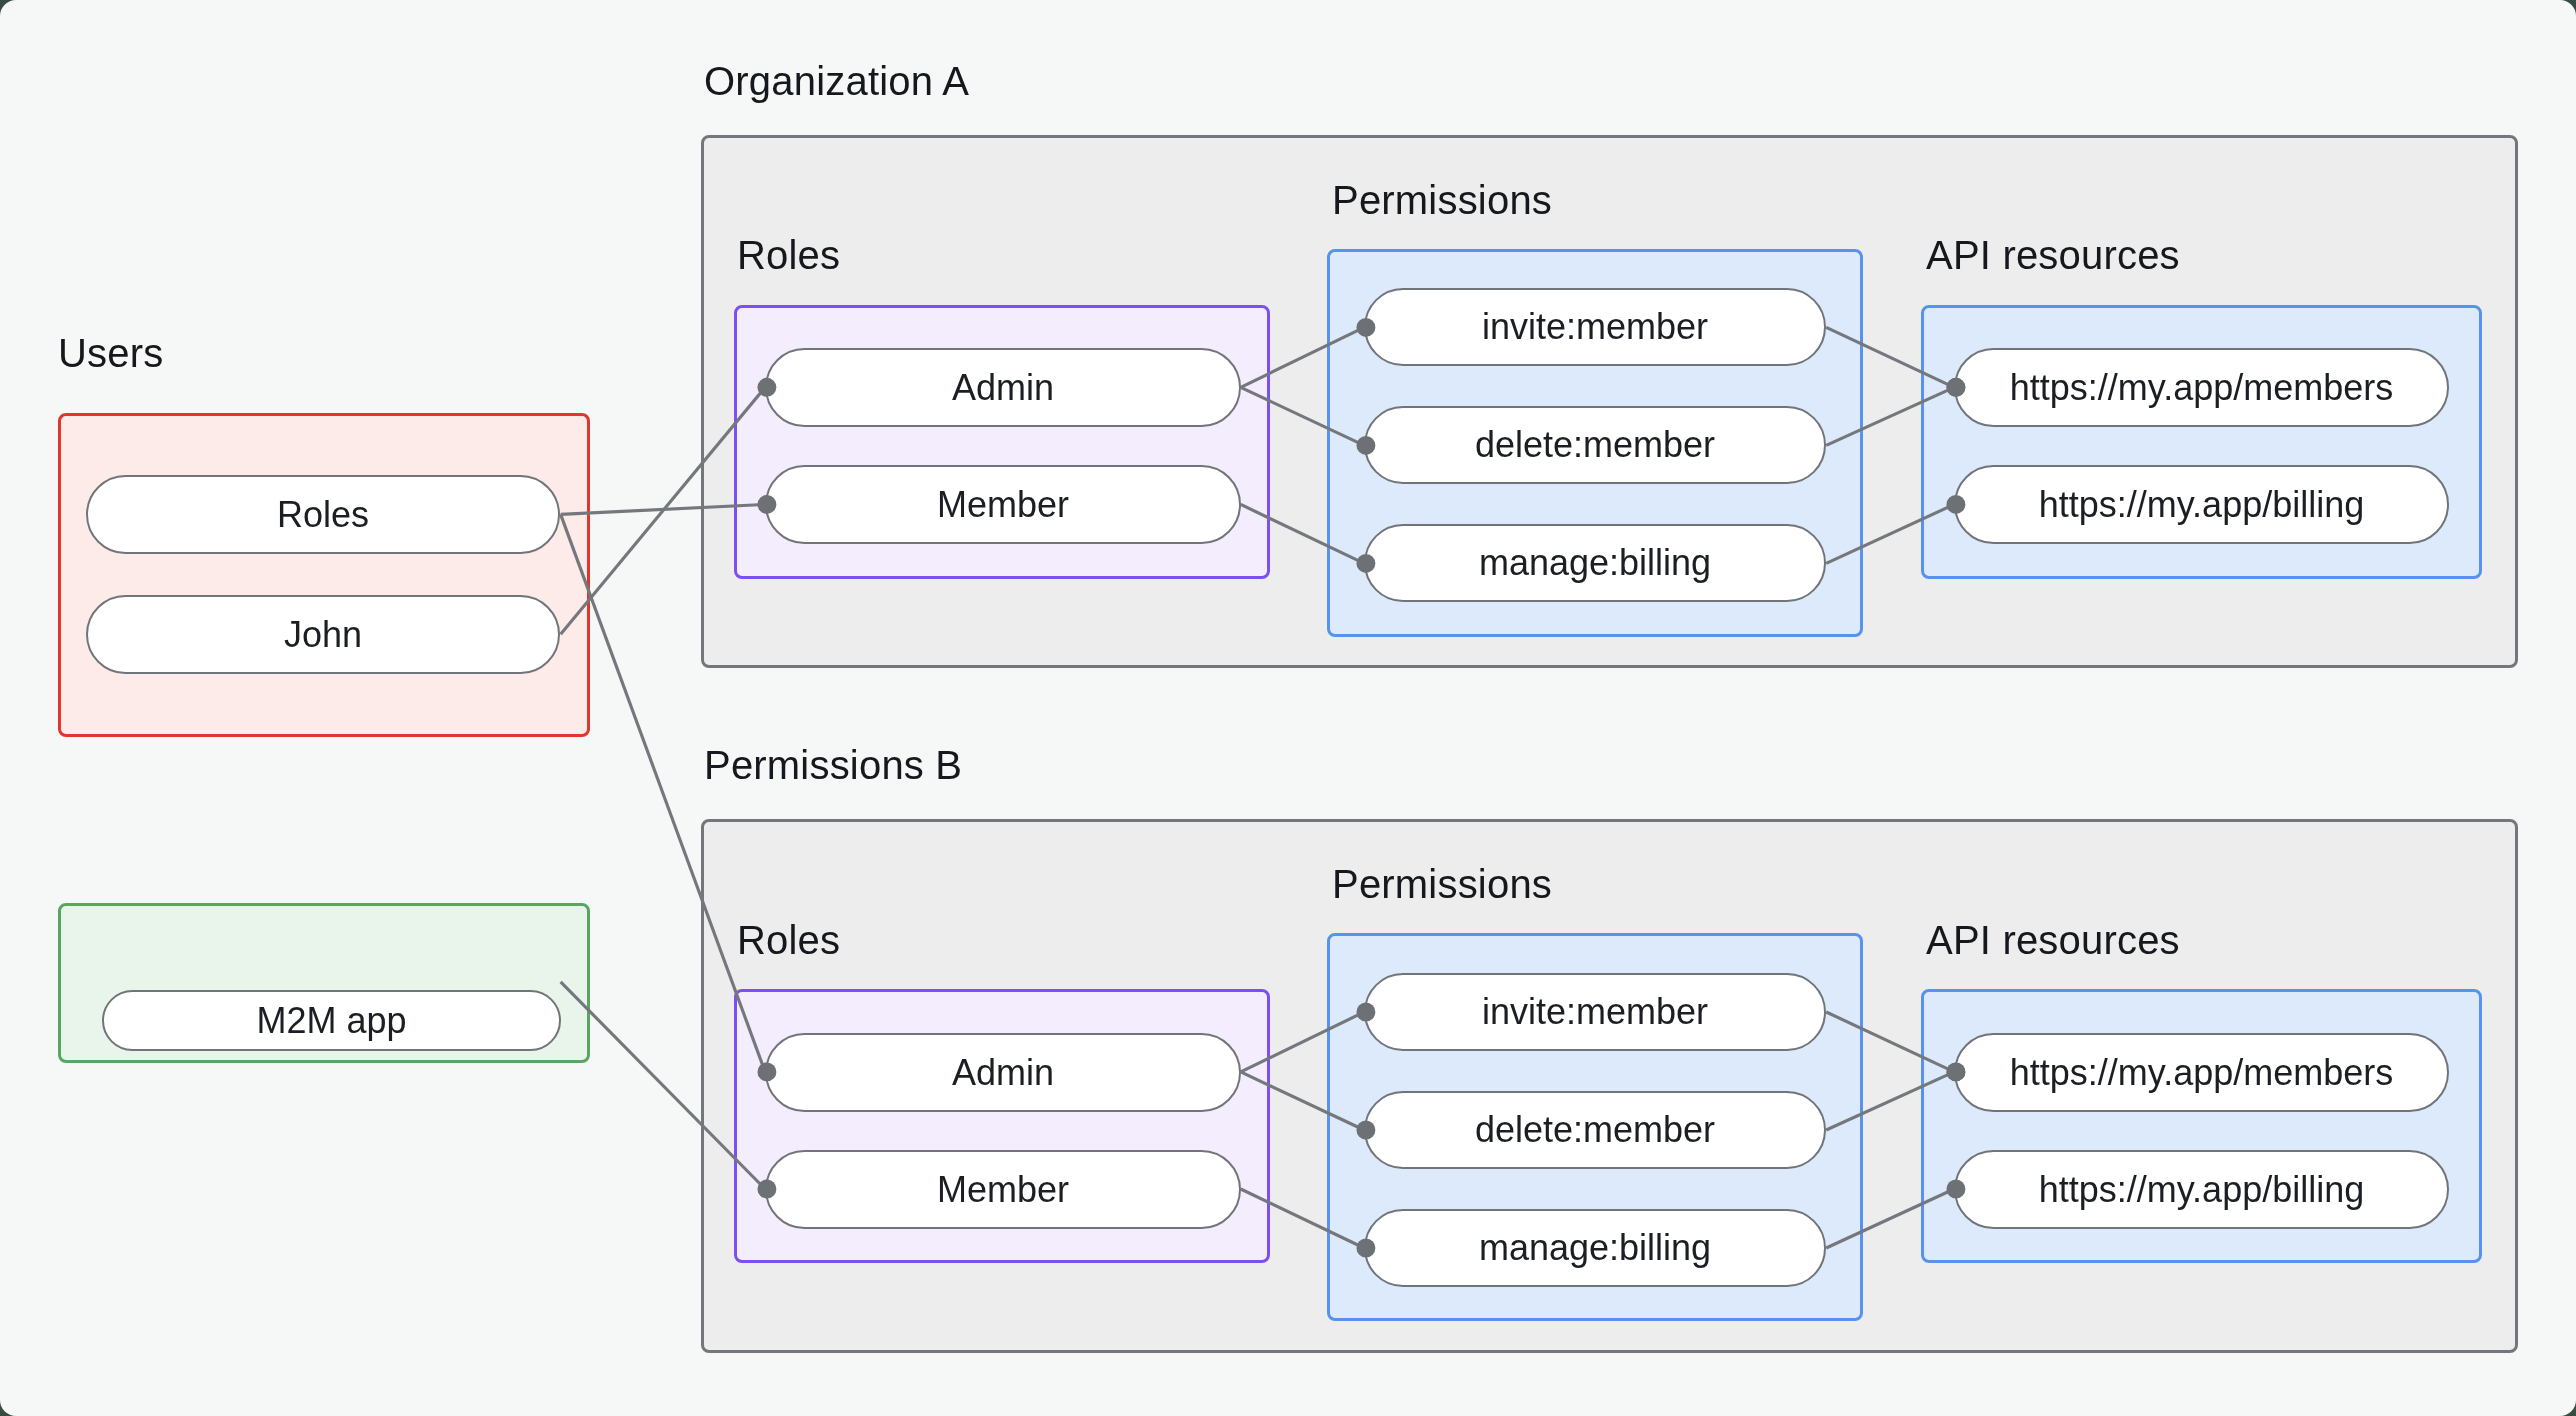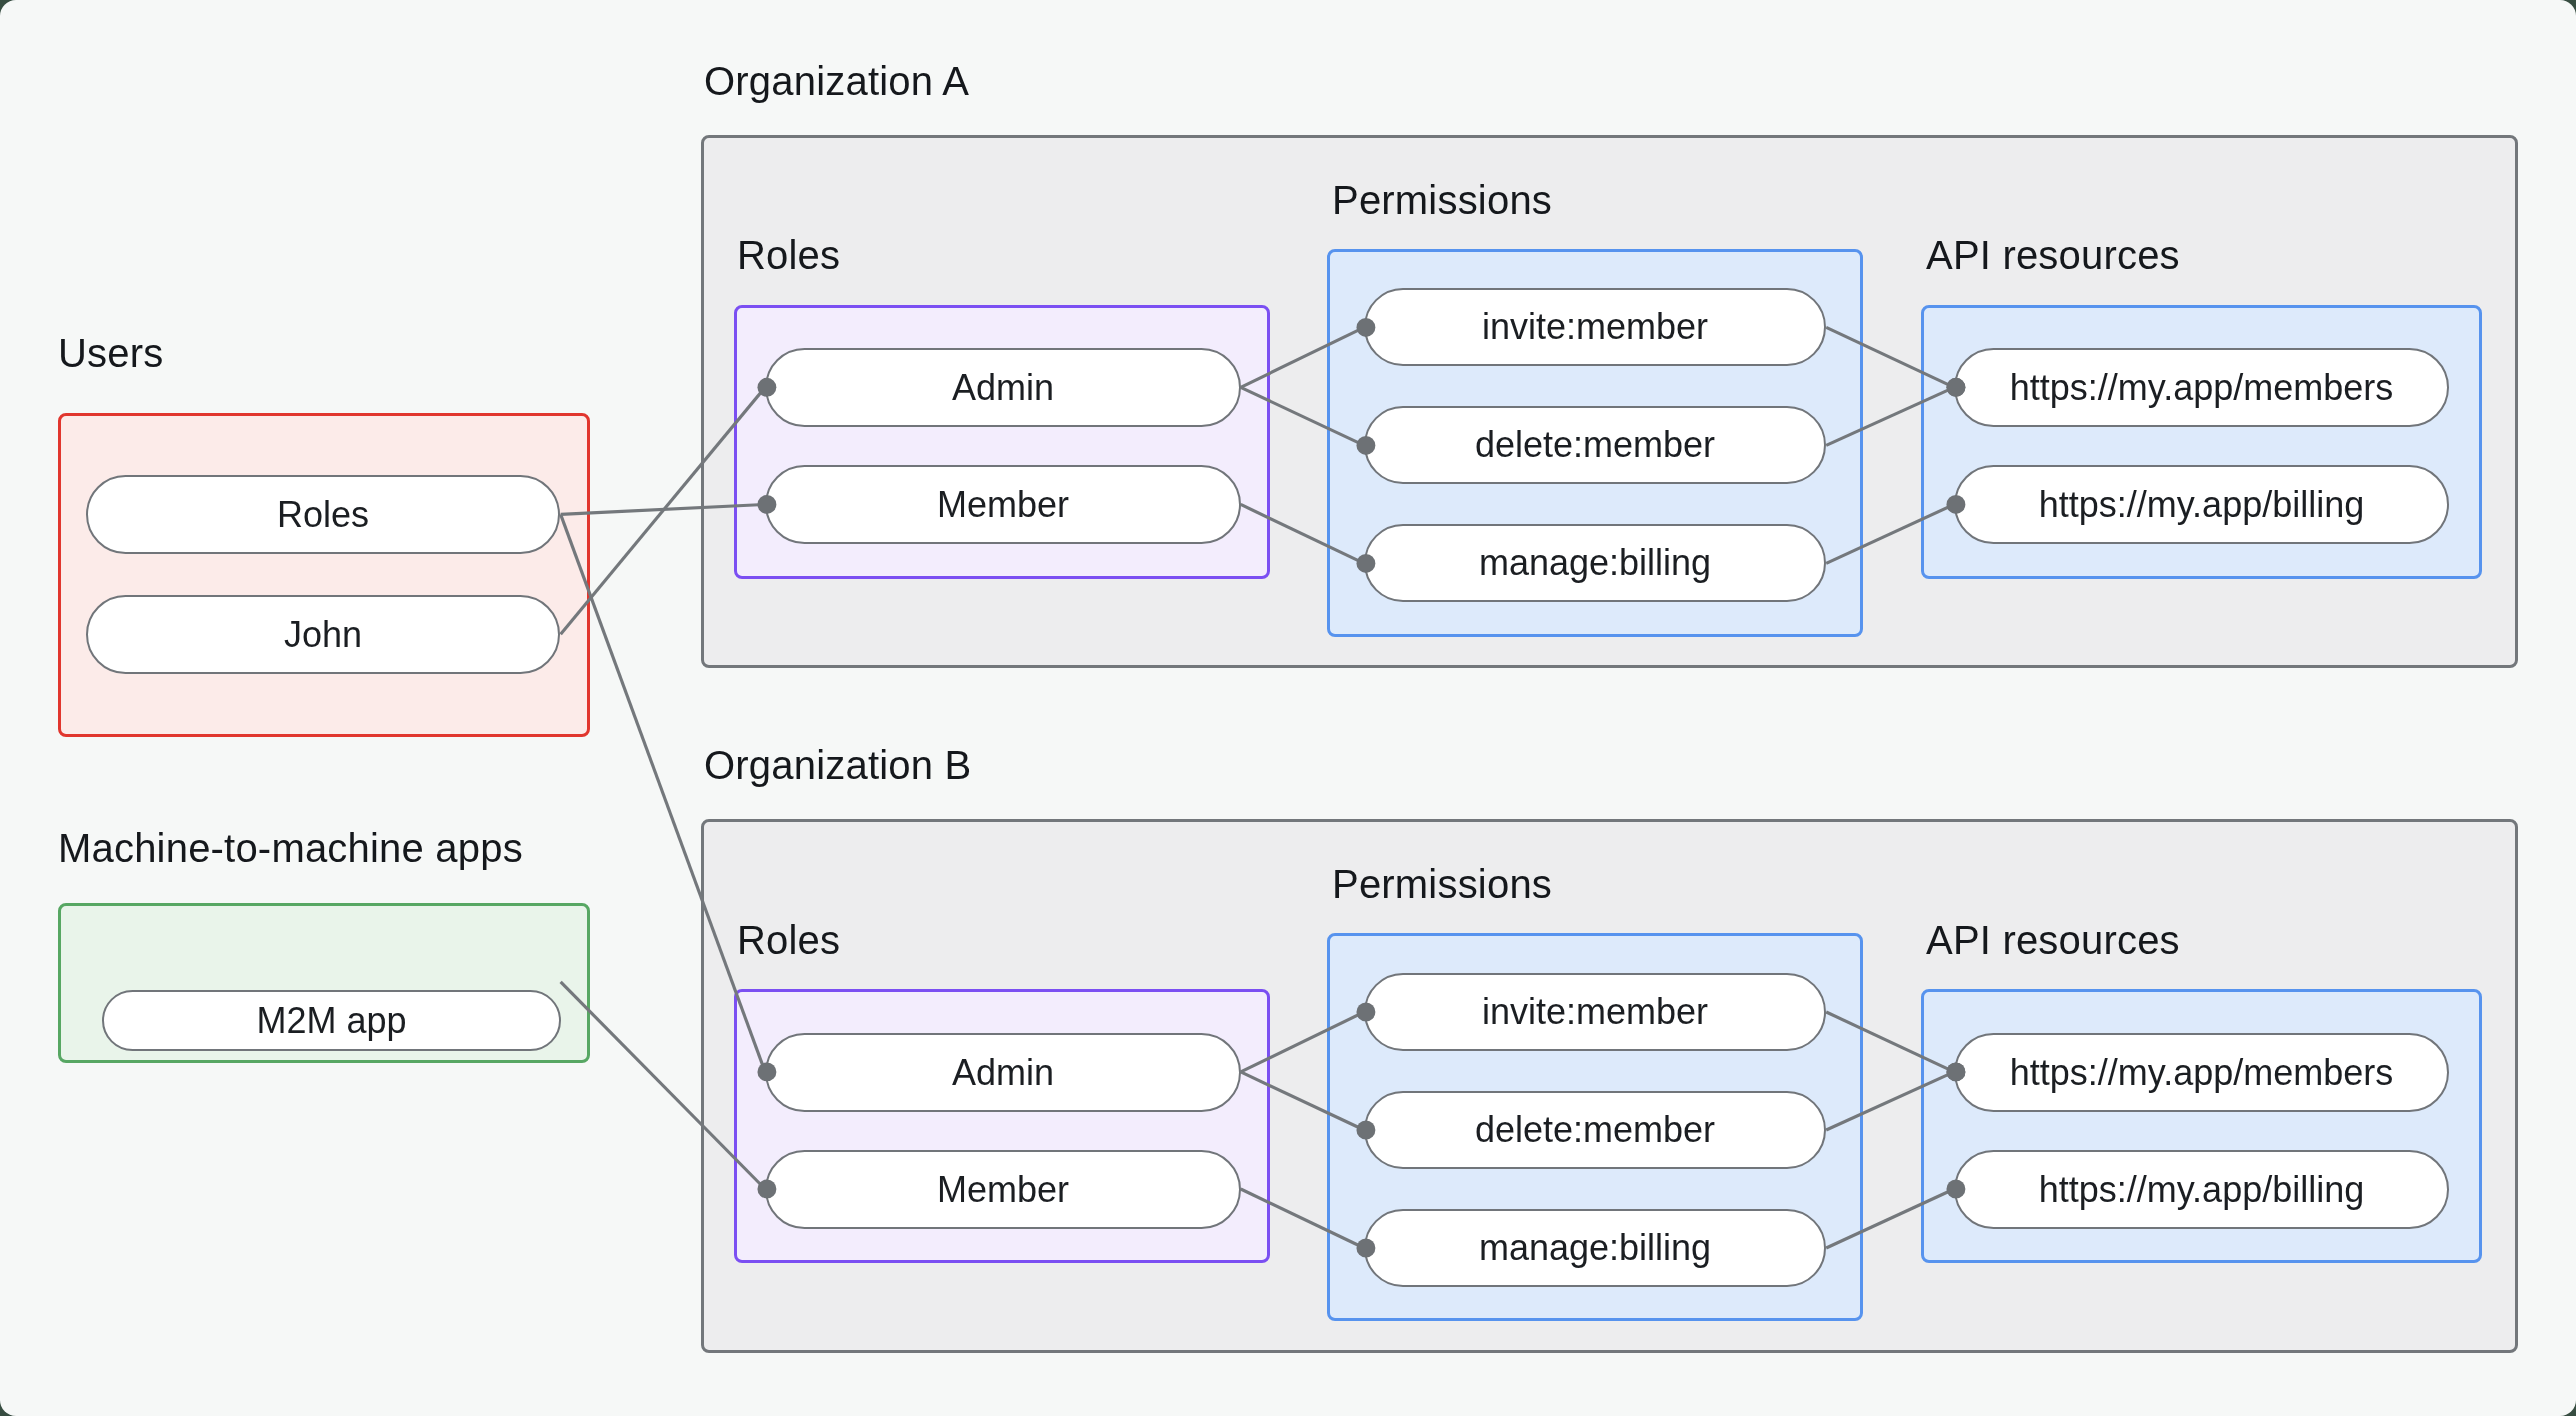--- a/index.html
+++ b/index.html
@@ -56,23 +56,22 @@
     <div class="group-box" style="left: 701px; top: 819px; width: 1817px; height: 534px; background: rgb(237, 237, 238); border: 3.6px solid rgb(115, 119, 123);"></div>
     <div class="group-box" style="left: 58px; top: 413px; width: 532px; height: 324px; background: rgb(252, 235, 233); border: 3.6px solid rgb(225, 54, 46);"></div>
     <div class="group-box" style="left: 58px; top: 903px; width: 532px; height: 160px; background: rgb(233, 244, 234); border: 3.6px solid rgb(87, 167, 99);"></div>
     <div class="group-box" style="left: 734px; top: 305px; width: 536px; height: 274px; background: rgb(243, 237, 253); border: 3.6px solid rgb(123, 79, 242);"></div>
     <div class="group-box" style="left: 1327px; top: 249px; width: 536px; height: 388px; background: rgb(221, 234, 251); border: 3.6px solid rgb(87, 147, 238);"></div>
     <div class="group-box" style="left: 1921px; top: 305px; width: 561px; height: 274px; background: rgb(221, 234, 251); border: 3.6px solid rgb(87, 147, 238);"></div>
     <div class="group-box" style="left: 734px; top: 989px; width: 536px; height: 274px; background: rgb(243, 237, 253); border: 3.6px solid rgb(123, 79, 242);"></div>
     <div class="group-box" style="left: 1327px; top: 933px; width: 536px; height: 388px; background: rgb(221, 234, 251); border: 3.6px solid rgb(87, 147, 238);"></div>
     <div class="group-box" style="left: 1921px; top: 989px; width: 561px; height: 274px; background: rgb(221, 234, 251); border: 3.6px solid rgb(87, 147, 238);"></div>
     <div class="section-label" style="left: 58px; top: 330px;">Users</div>
-    <div class="section-label" style="left: 58px; top: 825px;">Machine-to-machine apps</div>
     <div class="section-label" style="left: 704px; top: 58px;">Organization A</div>
-    <div class="section-label" style="left: 704px; top: 742px;">Organization B</div>
+    <div class="section-label" style="left: 704px; top: 742px;">Permissions B</div>
     <div class="section-label" style="left: 737px; top: 232px;">Roles</div>
     <div class="section-label" style="left: 1332px; top: 177px;">Permissions</div>
     <div class="section-label" style="left: 1926px; top: 232px;">API resources</div>
     <div class="section-label" style="left: 737px; top: 917px;">Roles</div>
     <div class="section-label" style="left: 1332px; top: 861px;">Permissions</div>
     <div class="section-label" style="left: 1926px; top: 917px;">API resources</div>
     <div class="pill" style="left: 86px; top: 475px; width: 474px; height: 79px;">Roles</div>
     <div class="pill" style="left: 86px; top: 595px; width: 474px; height: 79px;">John</div>
     <div class="pill" style="left: 102px; top: 942px; width: 459px; height: 61px; margin-top: 48px;">M2M app</div>
     <div class="pill" style="left: 765px; top: 348px; width: 476px; height: 79px;">Admin</div>

